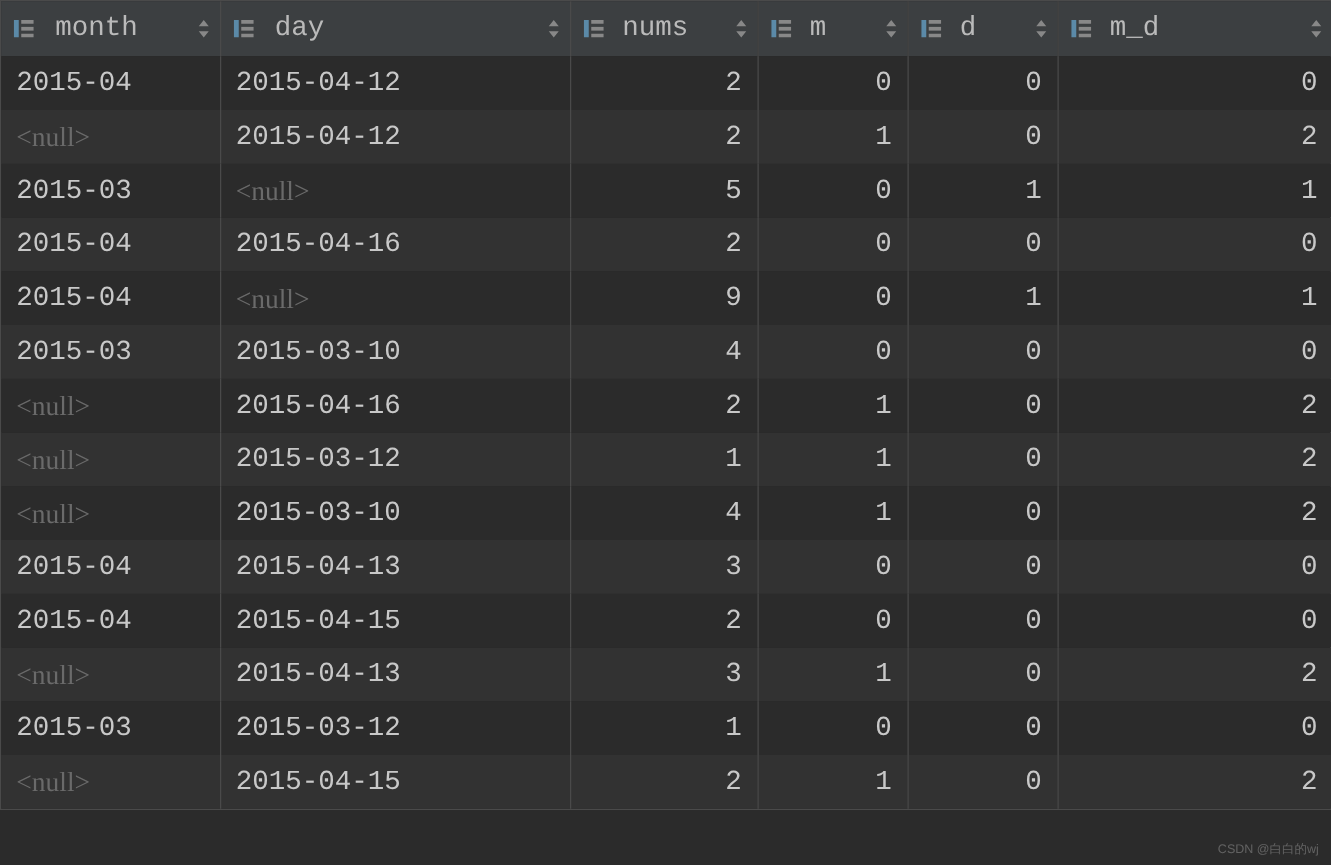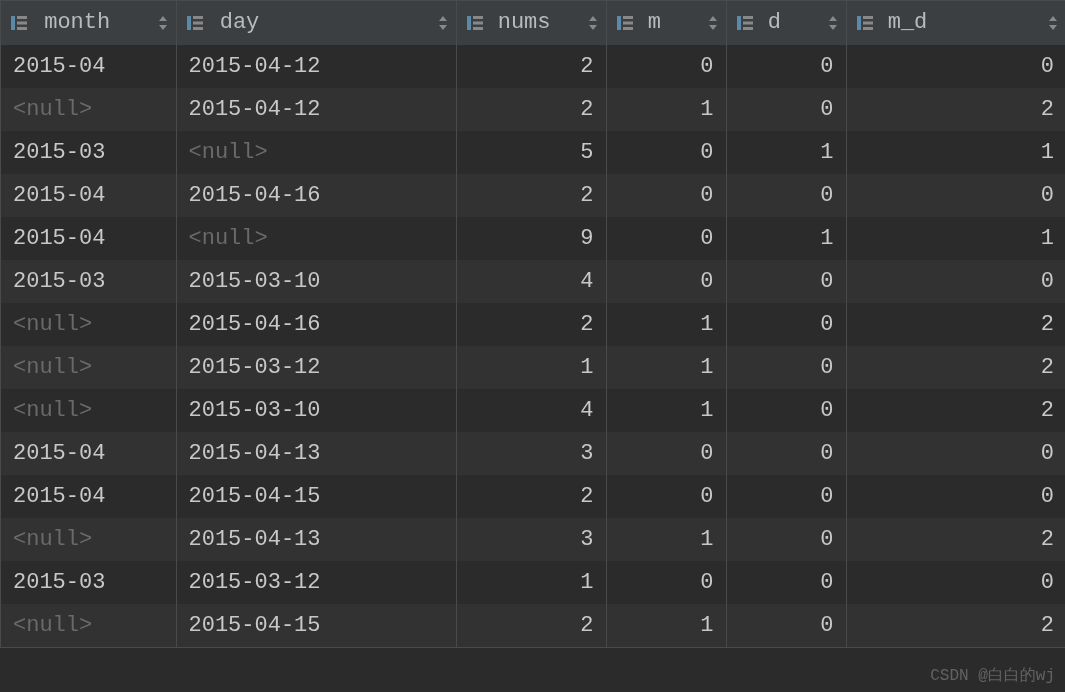--- a/index.html
+++ b/index.html
@@ -85,40 +85,41 @@
       overflow: hidden;
     }
     td:last-child {
       border-right: none;
     }
     td.num {
       text-align: right;
     }
     td.null-val {
       color: #6a6a6a;
+      font-family: Liberation Serif, serif;
     }
     .col-month { width: 175px; }
     .col-day { width: 280px; }
     .col-nums { width: 150px; }
     .col-m { width: 120px; }
     .col-d { width: 120px; }
     .col-md { width: 220px; }
     th.num-header {
       padding-right: 28px;
     }
     th.num-header .col-icon {
       margin-right: 2px;
     }
     .watermark {
       position: absolute;
       bottom: 6px;
       right: 10px;
       color: rgba(200,200,200,0.35);
-      font-size: 16px;
-      font-family: Liberation Mono, monospace;
+      font-size: 10px;
+      font-family: Liberation Sans, sans-serif;
       pointer-events: none;
     }
   </style>
 </head>
 <body>
 
 <div class="table-container">
   <table>
     <colgroup>
       <col class="col-month">

